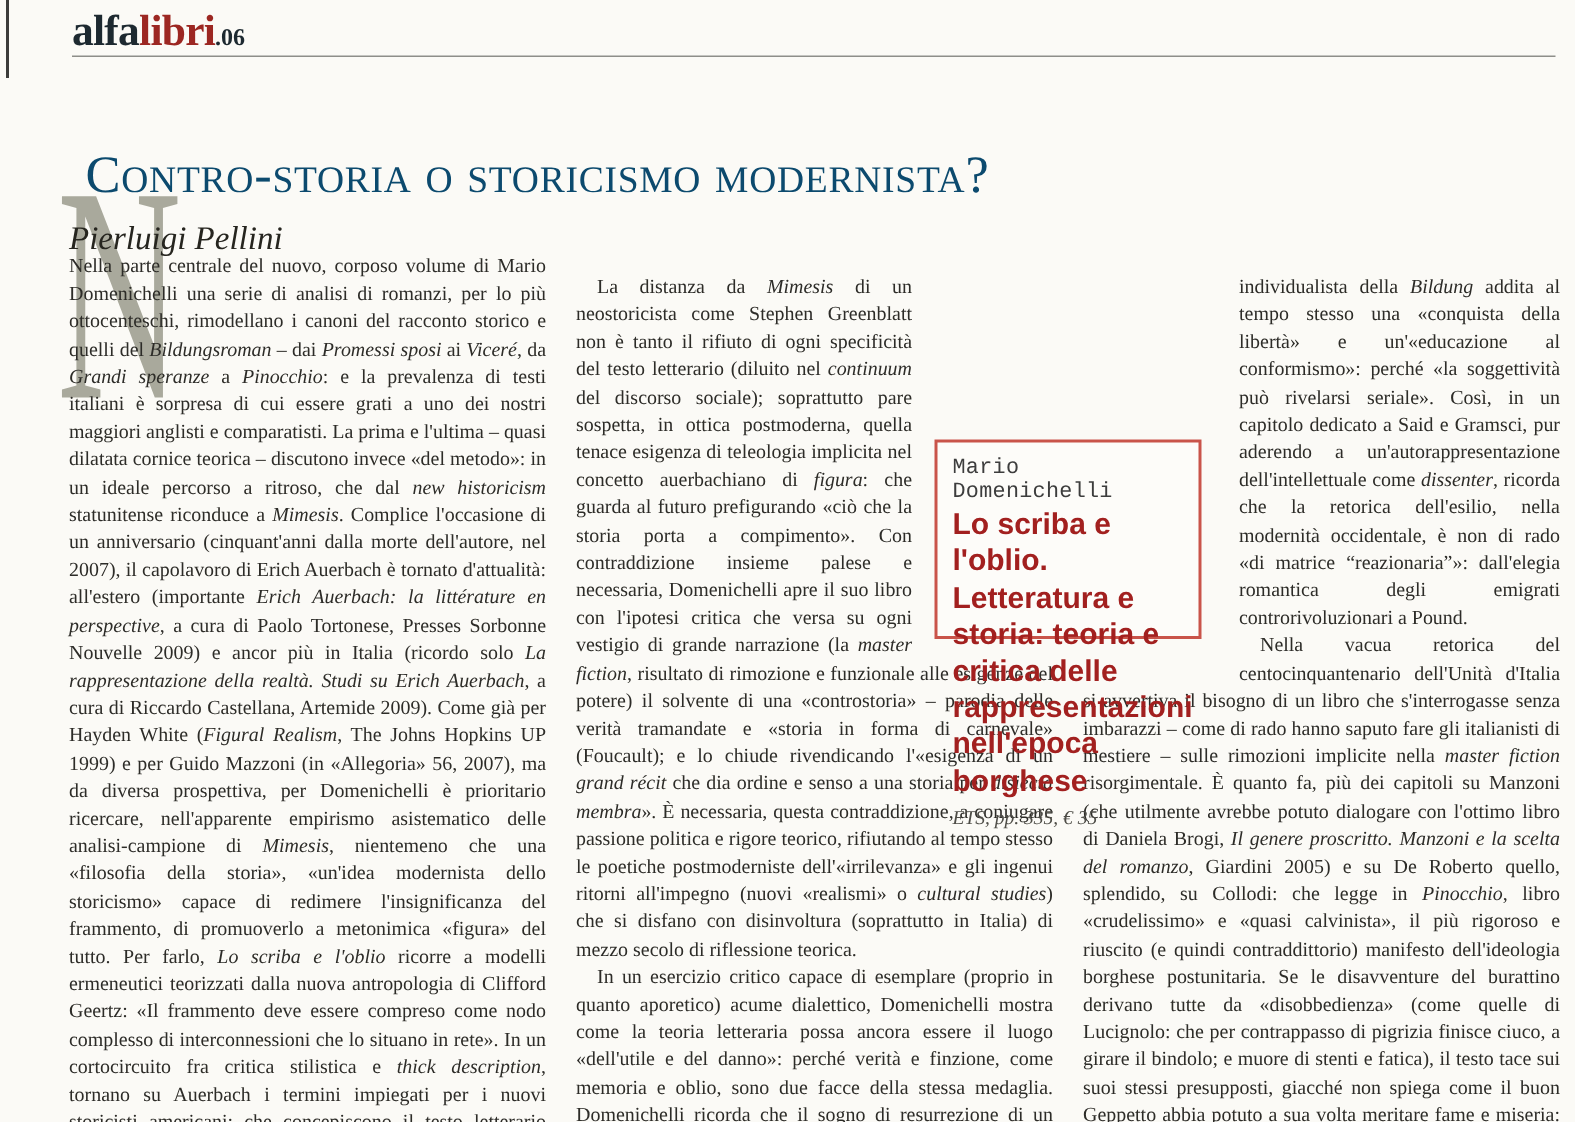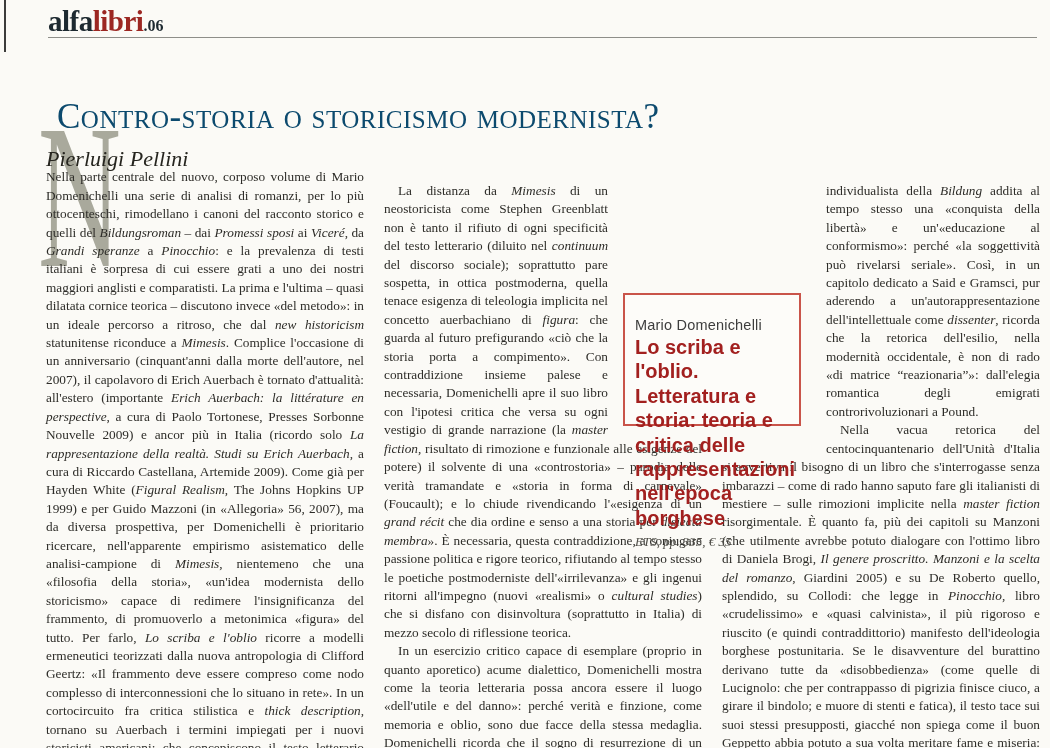--- a/index.html
+++ b/index.html
@@ -116,21 +116,22 @@
     background: #fdfcf9;
     padding: 9px 10px 8px 10px;
     z-index: 2;
     font-family: "Liberation Sans", "DejaVu Sans", sans-serif;
     text-align: left;
   }
   .book-box .book-author {
     font-size: 14.5px;
     color: #3d3d3d;
     letter-spacing: 0.2px;
-    margin: 13px 0 2px 0;
+    margin: 0 0 2px 0;
+    font-family: Liberation Mono, monospace;
   }
   .book-box .book-title {
     font-size: 20px;
     font-weight: bold;
     color: #a2201f;
     line-height: 1.22;
     margin: 0;
   }
   .book-box .book-publisher {
     font-family: "Liberation Serif", "DejaVu Serif", serif;

